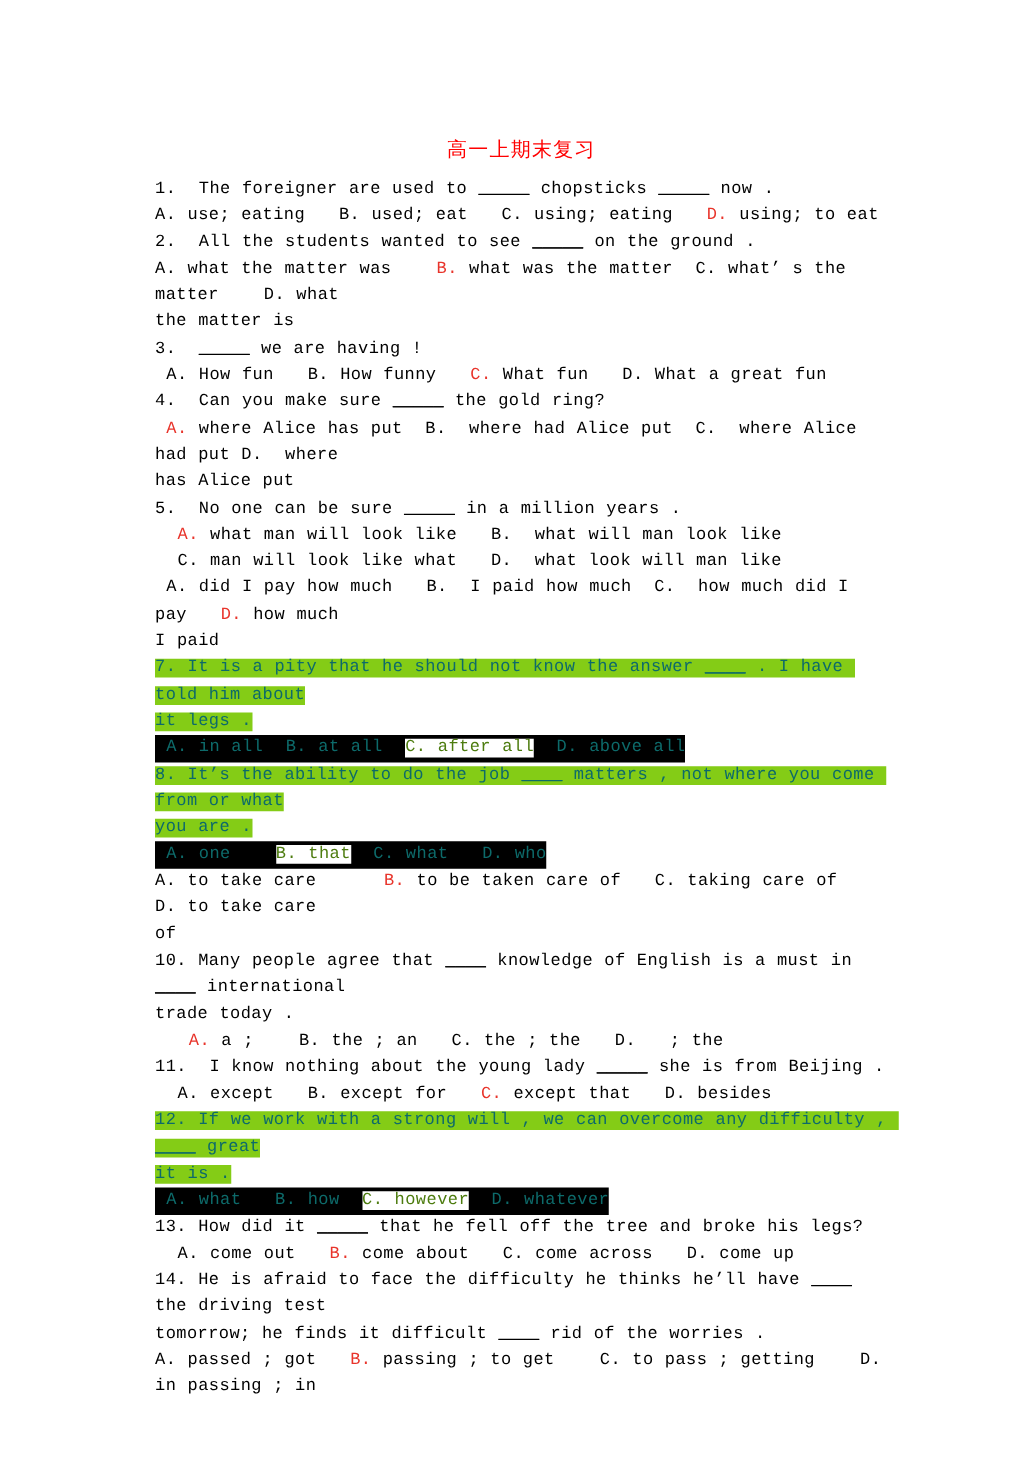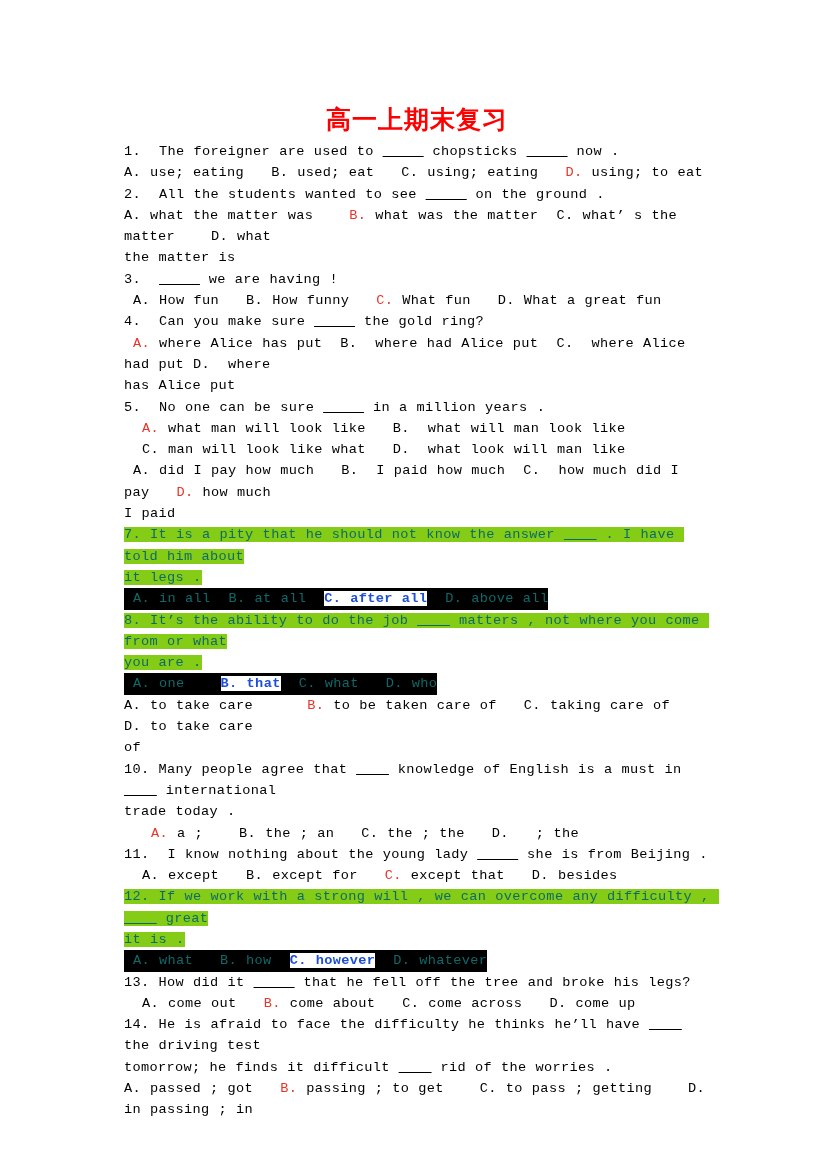--- a/index.html
+++ b/index.html
@@ -25,22 +25,22 @@
   }
 
   .doc-title {
     position: absolute;
     left: 124px;
     top: 107px;
     width: 586px;
     text-align: center;
     color: #ff0000;
     font-family: "DejaVu Sans", sans-serif;
-    font-weight: bold;
-    font-size: 25px;
+    font-weight: normal;
+    font-size: 16px;
     line-height: 26px;
     letter-spacing: 1px;
   }
 
   .body-text {
     position: absolute;
     left: 124px;
     top: 141px;
     width: 588px;
     font-size: 13.6px;
@@ -72,22 +72,21 @@
     color: #0d6a6a;
     box-decoration-break: clone;
     -webkit-box-decoration-break: clone;
   }
   .hl .blank {
     text-decoration: underline;
   }
   
   .hl-pick {
     background: #ffffff;
-    color: #1d4ed8;
-    font-weight: bold;
+    color: #4d7c0f;
   }
 
   .opt-row-hl {
     display: inline-block;
     background: #000000;
     color: #0d6a6a;
   }
 </style>
 </head>
 <body>

